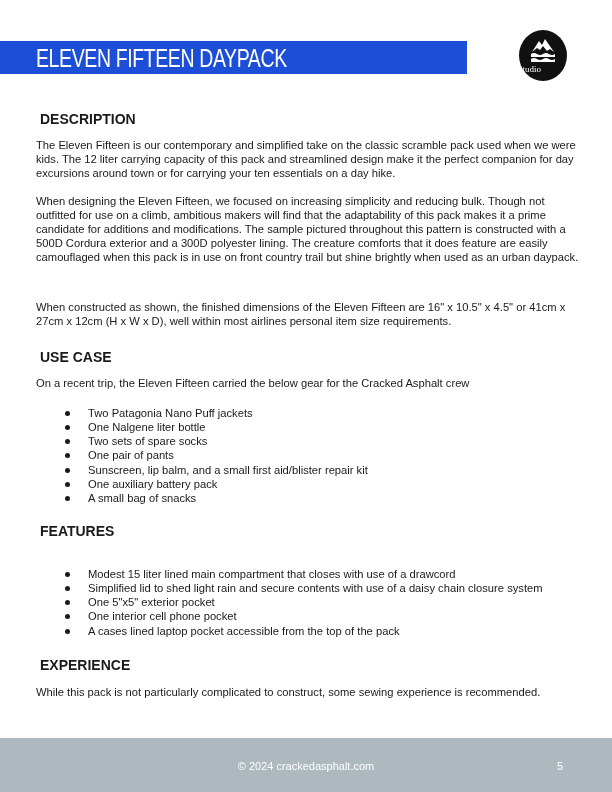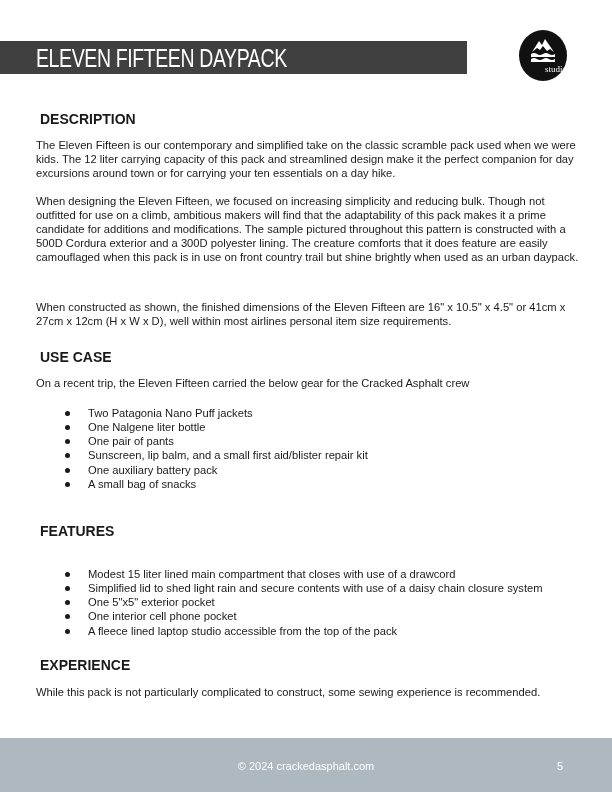--- a/index.html
+++ b/index.html
@@ -4,37 +4,37 @@
 <style>
   html, body { margin: 0; padding: 0; }
   body {
     width: 612px; height: 792px; position: relative; overflow: hidden;
     background: #ffffff;
     font-family: "Liberation Sans", sans-serif;
     color: #1a1a1a;
   }
   .title-bar {
     position: absolute; left: 0; top: 41px; width: 467px; height: 33px;
-    background: #404040;
+    background: #1d4ed8;
   }
   .title-text {
     position: absolute; left: 36px; top: 2px;
     font-family: "Liberation Sans Narrow", "Liberation Sans", sans-serif;
     font-size: 25px; line-height: 30px; color: #ffffff;
     letter-spacing: -0.5px; font-weight: normal;
     transform: scaleX(0.78); transform-origin: left center;
     white-space: nowrap;
   }
   .logo {
     position: absolute; left: 519px; top: 30px; width: 48px; height: 51px;
     border-radius: 50%; background: #111111;
   }
   .logo svg { position: absolute; left: 0; top: 0; }
   .logo-text {
-    position: absolute; left: 0; width: 48px; top: 34px; text-align: right;
+    position: absolute; left: 0; width: 48px; top: 34px; text-align: left;
     font-family: "Liberation Serif", serif; font-size: 9px; color: #ffffff; line-height: 10px;
   }
   .content {
     position: absolute; left: 36px; top: 108px; width: 545px;
     font-size: 11.2px; line-height: 14.1px;
   }
   h2 {
     margin: 4px; font-size: 14px; font-weight: bold; line-height: 14px;
   }
   p { margin: 0; }
@@ -77,33 +77,34 @@
   <h2 class="abs" style="top:0px">DESCRIPTION</h2>
   <p class="abs" style="top:30px">The Eleven Fifteen is our contemporary and simplified take on the classic scramble pack used when we were kids. The 12 liter carrying capacity of this pack and streamlined design make it the perfect companion for day excursions around town or for carrying your ten essentials on a day hike.</p>
   <p class="abs" style="top:86px">When designing the Eleven Fifteen, we focused on increasing simplicity and reducing bulk. Though not outfitted for use on a climb, ambitious makers will find that the adaptability of this pack makes it a prime candidate for additions and modifications. The sample pictured throughout this pattern is constructed with a 500D Cordura exterior and a 300D polyester lining. The creature comforts that it does feature are easily camouflaged when this pack is in use on front country trail but shine brightly when used as an urban daypack.</p>
   <p class="abs" style="top:192px">When constructed as shown, the finished dimensions of the Eleven Fifteen are 16" x 10.5" x 4.5" or 41cm x 27cm x 12cm (H x W x D), well within most airlines personal item size requirements.</p>
 
   <h2 class="abs" style="top:238px">USE CASE</h2>
   <p class="abs" style="top:268px">On a recent trip, the Eleven Fifteen carried the below gear for the Cracked Asphalt crew</p>
   <ul class="abs" style="top:282px; width:545px">
     <li>Two Patagonia Nano Puff jackets</li>
     <li>One Nalgene liter bottle</li>
+    <li>Two sets of spare socks</li>
     <li>One pair of pants</li>
     <li>Sunscreen, lip balm, and a small first aid/blister repair kit</li>
     <li>One auxiliary battery pack</li>
     <li>A small bag of snacks</li>
   </ul>
 
   <h2 class="abs" style="top:412px">FEATURES</h2>
   <ul class="abs" style="top:443px; width:545px">
     <li>Modest 15 liter lined main compartment that closes with use of a drawcord</li>
     <li>Simplified lid to shed light rain and secure contents with use of a daisy chain closure system</li>
     <li>One 5"x5" exterior pocket</li>
     <li>One interior cell phone pocket</li>
-    <li>A fleece lined laptop studio accessible from the top of the pack</li>
+    <li>A cases lined laptop pocket accessible from the top of the pack</li>
   </ul>
 
   <h2 class="abs" style="top:546px">EXPERIENCE</h2>
   <p class="abs" style="top:577px">While this pack is not particularly complicated to construct, some sewing experience is recommended.</p>
 </div>
 
 <div class="footer">
   <div class="footer-text">© 2024 crackedasphalt.com</div>
   <div class="page-num">5</div>
 </div>

